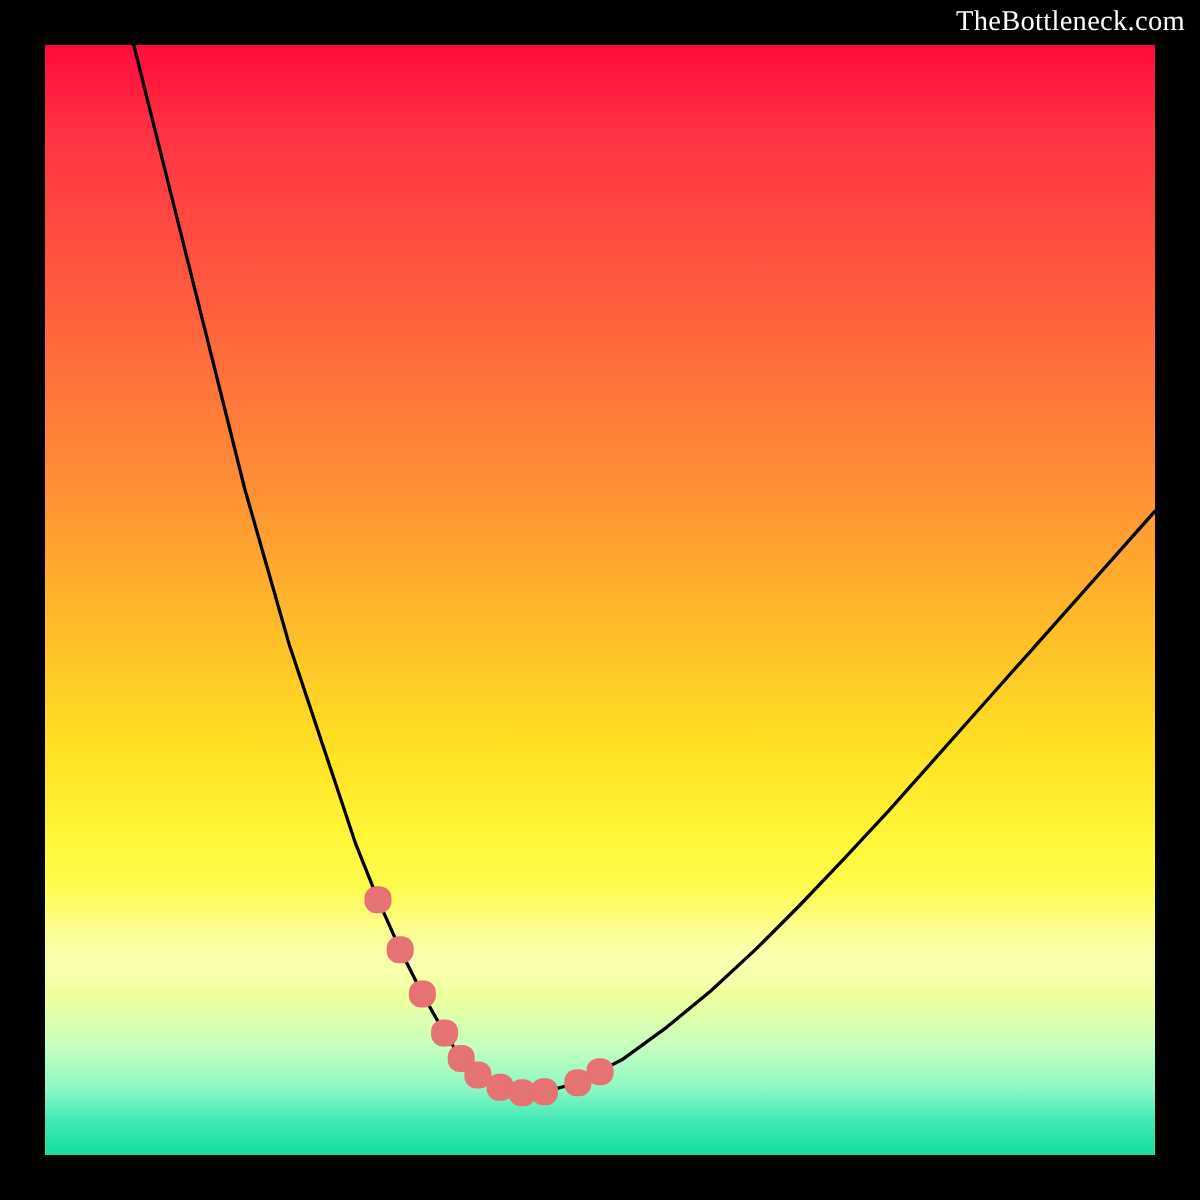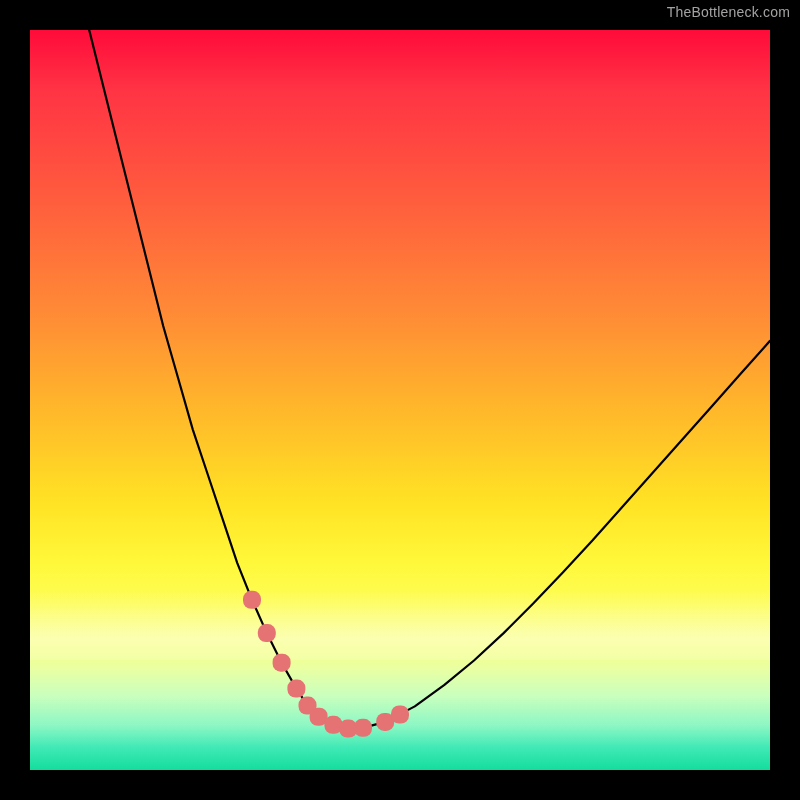--- a/index.html
+++ b/index.html
@@ -68,24 +68,25 @@
     position: absolute;
     left: 0;
     top: 0;
     width: 740px;
     height: 740px;
   }
   .watermark {
     position: absolute;
     top: 4px;
     right: 10px;
-    color: #a3a3a3;
-    font-size: 14px;
+    color: #ffffff;
+    font-size: 19px;
     letter-spacing: 0.2px;
     user-select: none;
+    font-family: Liberation Serif, serif;
   }
 </style>
 </head>
 <body>
 
 <div class="stage">
   <div class="watermark">TheBottleneck.com</div>
 
   <div class="plot">
     <div class="gradient-main"></div>

